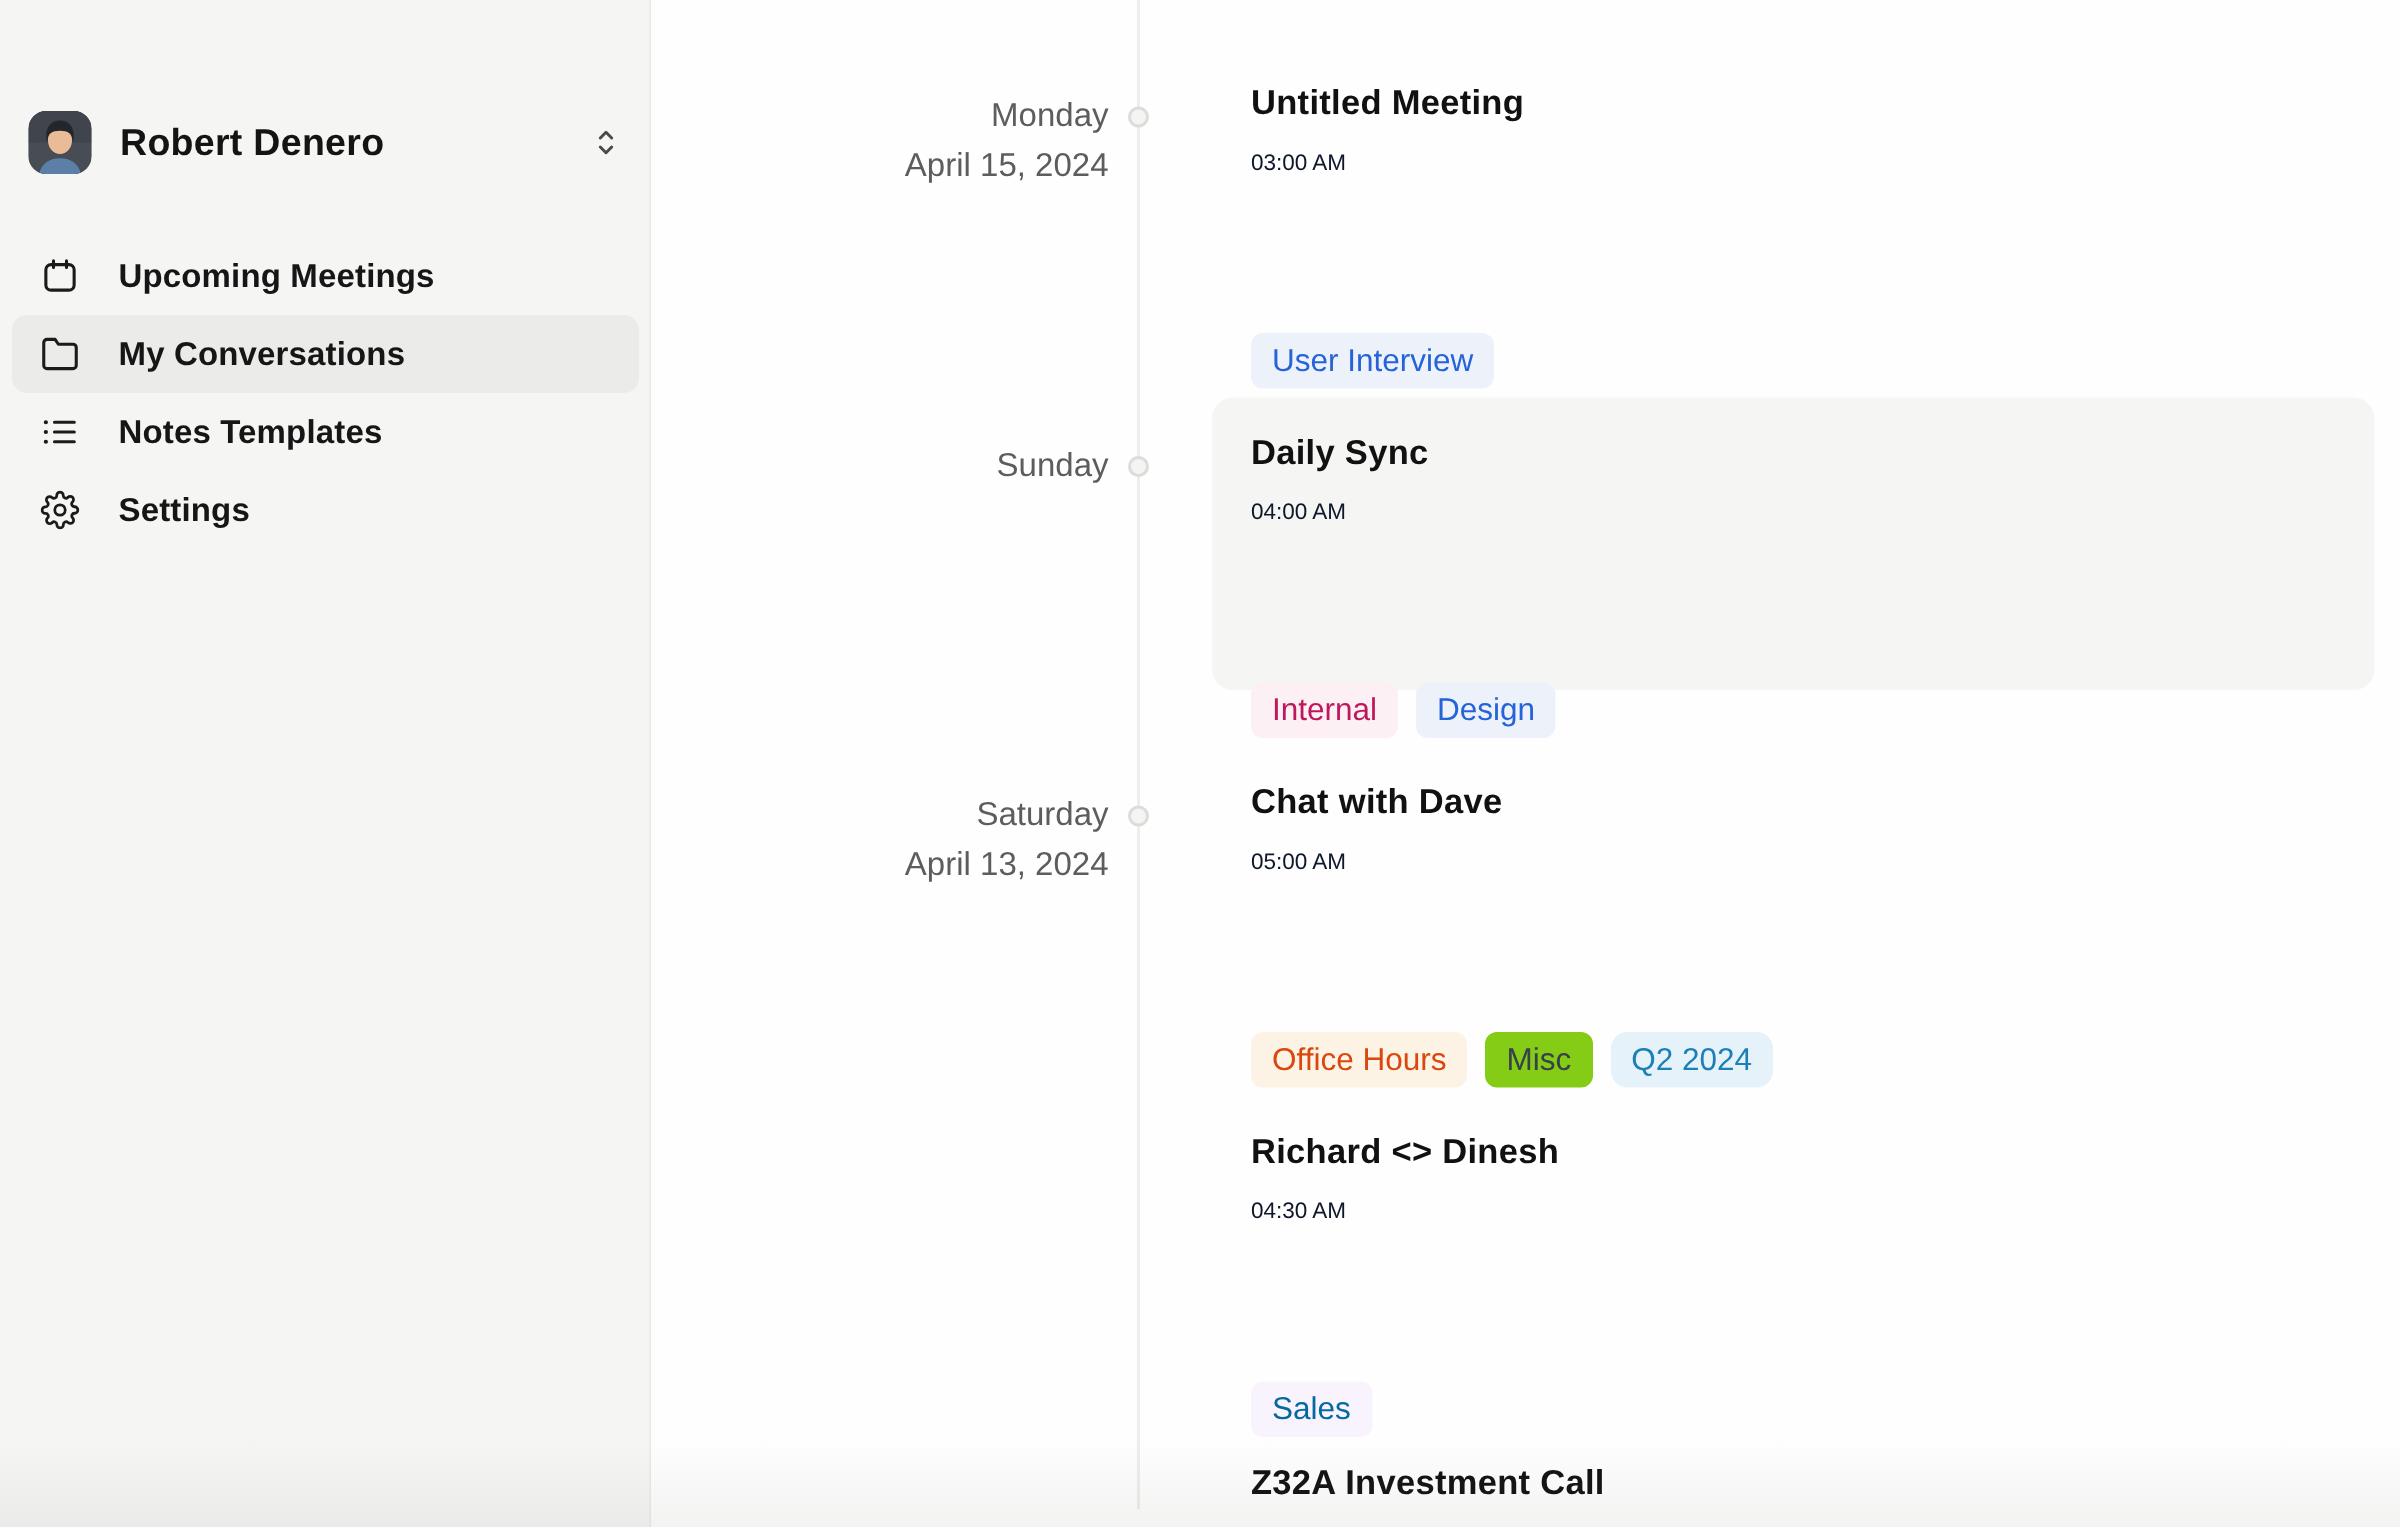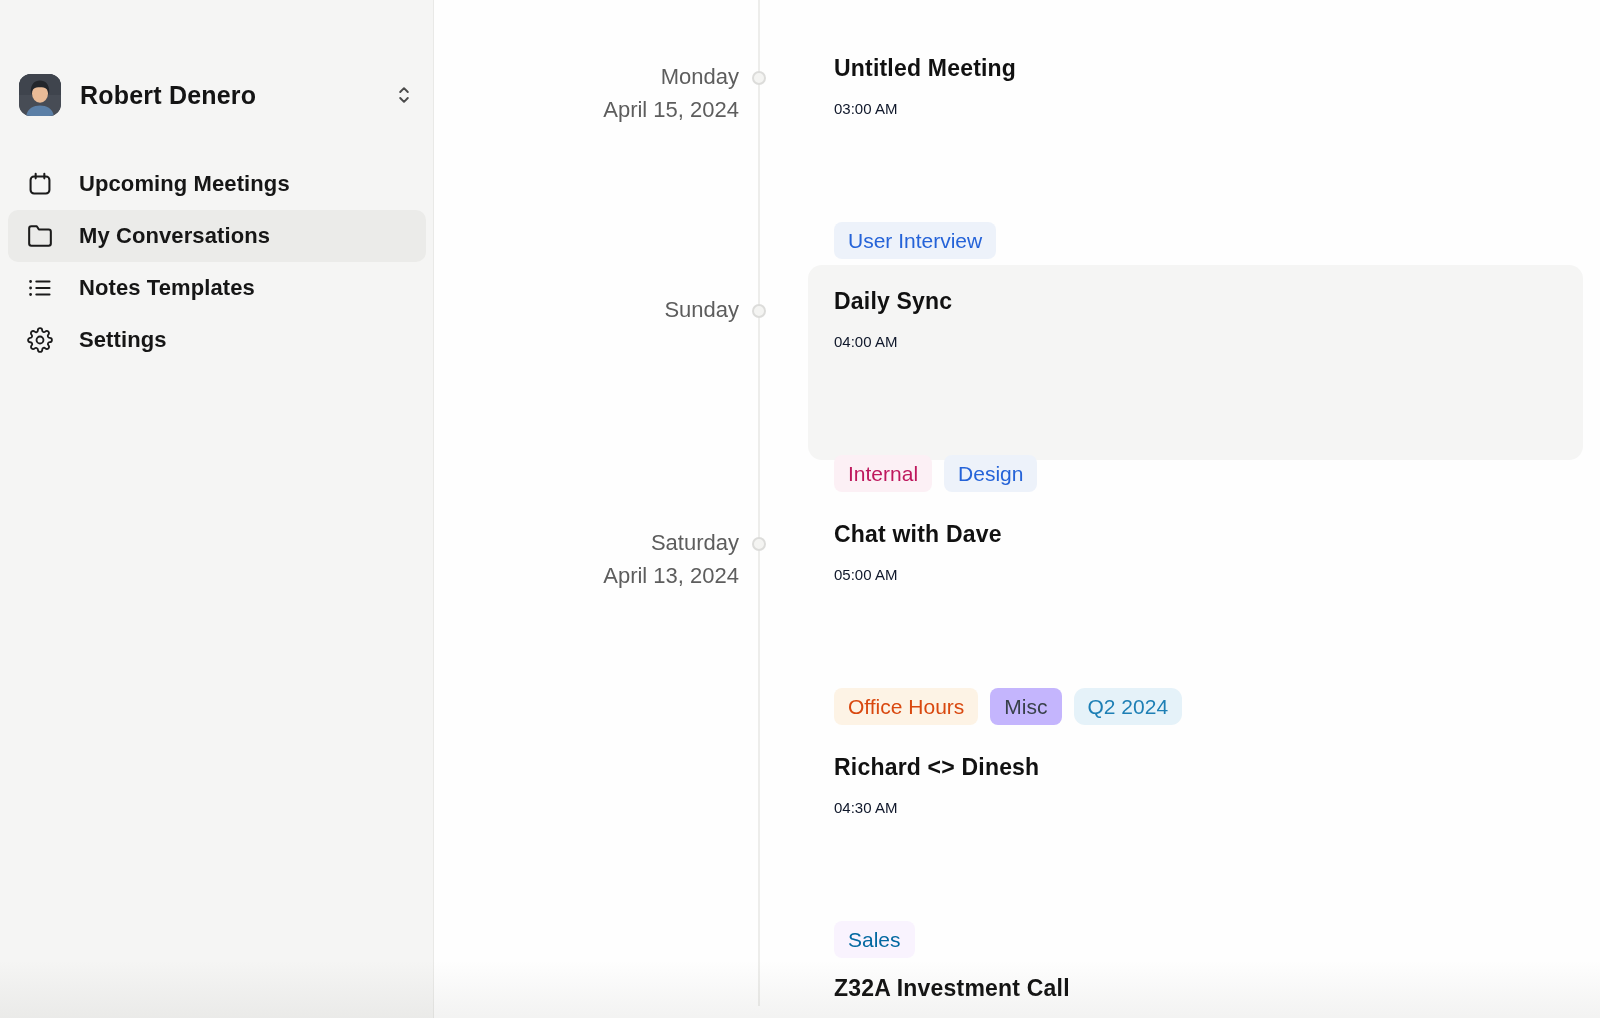--- a/index.html
+++ b/index.html
@@ -189,21 +189,21 @@
       <div>Saturday</div>
       <div>April 13, 2024</div>
     </div>
     <div class="tl-dot"></div>
     <div class="meeting-card">
       <div class="m-title">Chat with Dave</div>
       <div class="m-time">05:00 AM</div>
       <div class="m-tags">
   <span class="tag" style="color: rgb(217, 72, 15); background: rgb(253, 243, 229);">Office Hours</span>
 
-  <span class="tag" style="color: rgb(56, 64, 74); background: #c4b5fd;">Misc</span>
+  <span class="tag" style="color: rgb(56, 64, 74); background: #84cc16;">Misc</span>
 
   <span class="tag" style="color: rgb(29, 127, 181); background: rgb(229, 242, 249); border-radius: 11px;">Q2 2024</span>
 </div>
     </div>
   </div>
 
   <div class="tl-row" style="top: 729px;">
 
     <div class="meeting-card">
       <div class="m-title">Richard &lt;&gt; Dinesh</div>

